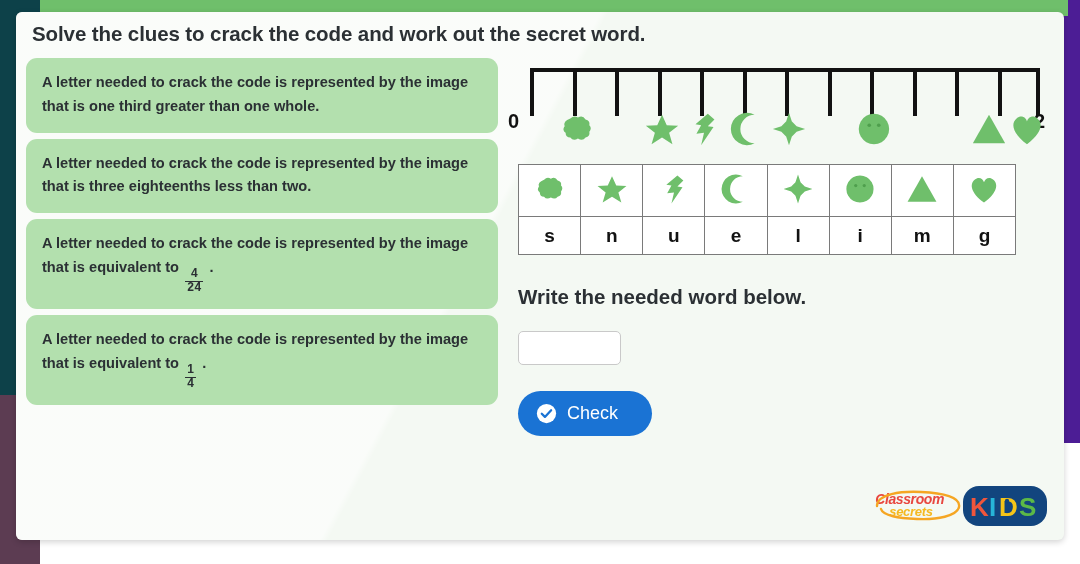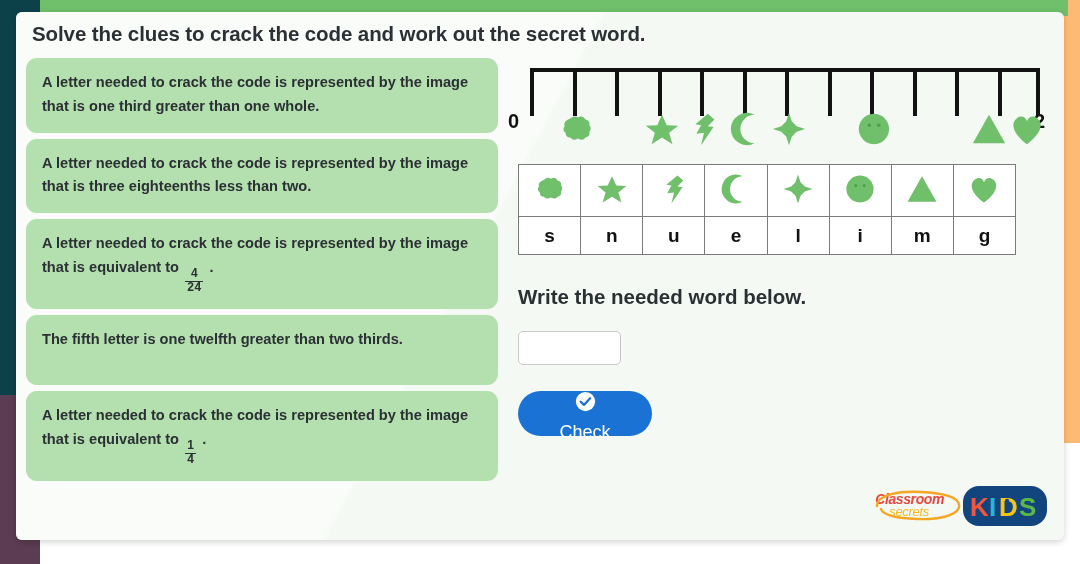--- a/index.html
+++ b/index.html
@@ -8,21 +8,21 @@
     width: 1080px;
     height: 564px;
     overflow: hidden;
     font-family: "Liberation Sans", sans-serif;
   }
 
   #stage {
     position: relative;
     width: 1080px;
     height: 443px;
-    background: #fdba74;
+    background: #4c1d95;
   }
 
   
   .band {
     position: absolute;
     pointer-events: none;
   }
   .band-teal {
     left: 0; top: 0;
     width: 40px; height: 420px;
@@ -95,21 +95,21 @@
     background: #b3e0ae;
     border-radius: 11px;
     padding: 13px 14px 14px 16px;
     margin-bottom: 6px;
     font-size: 14.6px;
     font-weight: bold;
     line-height: 1.63;
     color: #2b3034;
     min-height: 70px;
     display: flex;
-    align-items: flex-start;
+    align-items: flex-end;
   }
   .clue-text { display: block; }
 
   
   .frac {
     display: inline-flex;
     flex-direction: column;
     align-items: center;
     vertical-align: -0.42em;
     line-height: 1;
@@ -238,21 +238,20 @@
     width: 134px;
     height: 45px;
     padding: 0 18px;
     border: none;
     border-radius: 23px;
     background: #1a73d4;
     color: #ffffff;
     font-family: "Liberation Sans", sans-serif;
     font-size: 18px;
     cursor: pointer;
-    flex-direction: column;
   }
   #check-icon {
     width: 21px; height: 21px;
     flex: 0 0 auto;
   }
 
   
   #logos {
     position: absolute;
     right: 16px;
@@ -271,21 +270,21 @@
   }
   #cs-logo .cs-classroom {
     font-size: 14px;
     font-weight: bold;
     color: #e8473f;
     font-style: italic;
     letter-spacing: -0.4px;
   }
   #cs-logo .cs-secrets {
     font-size: 13px;
-    font-weight: normal;
+    font-weight: bold;
     color: #f5b921;
     font-style: italic;
     letter-spacing: -0.3px;
     margin-left: 14px;
   }
   #cs-swoosh {
     position: absolute;
     left: -2px; top: -1px;
     width: 94px; height: 34px;
     pointer-events: none;
@@ -316,23 +315,20 @@
           <span class="clue-text">A letter needed to crack the code is represented by the image that is one third greater than one whole.</span>
         </div>
         <div class="clue">
           <span class="clue-text">A letter needed to crack the code is represented by the image that is three eighteenths less than two.</span>
         </div>
         <div class="clue">
           <span class="clue-text">A letter needed to crack the code is represented by the image that is equivalent to <span class="frac">
               <span class="num">4</span>
               <span class="den">24</span>
             </span> .</span>
-        </div>
-        <div class="clue">
-          <span class="clue-text">The fifth letter is one twelfth greater than two thirds.</span>
         </div>
         <div class="clue">
           <span class="clue-text">A letter needed to crack the code is represented by the image that is equivalent to <span class="frac">
               <span class="num">1</span>
               <span class="den">4</span>
             </span> .</span>
         </div>
       </div>
 
     <div id="right">

